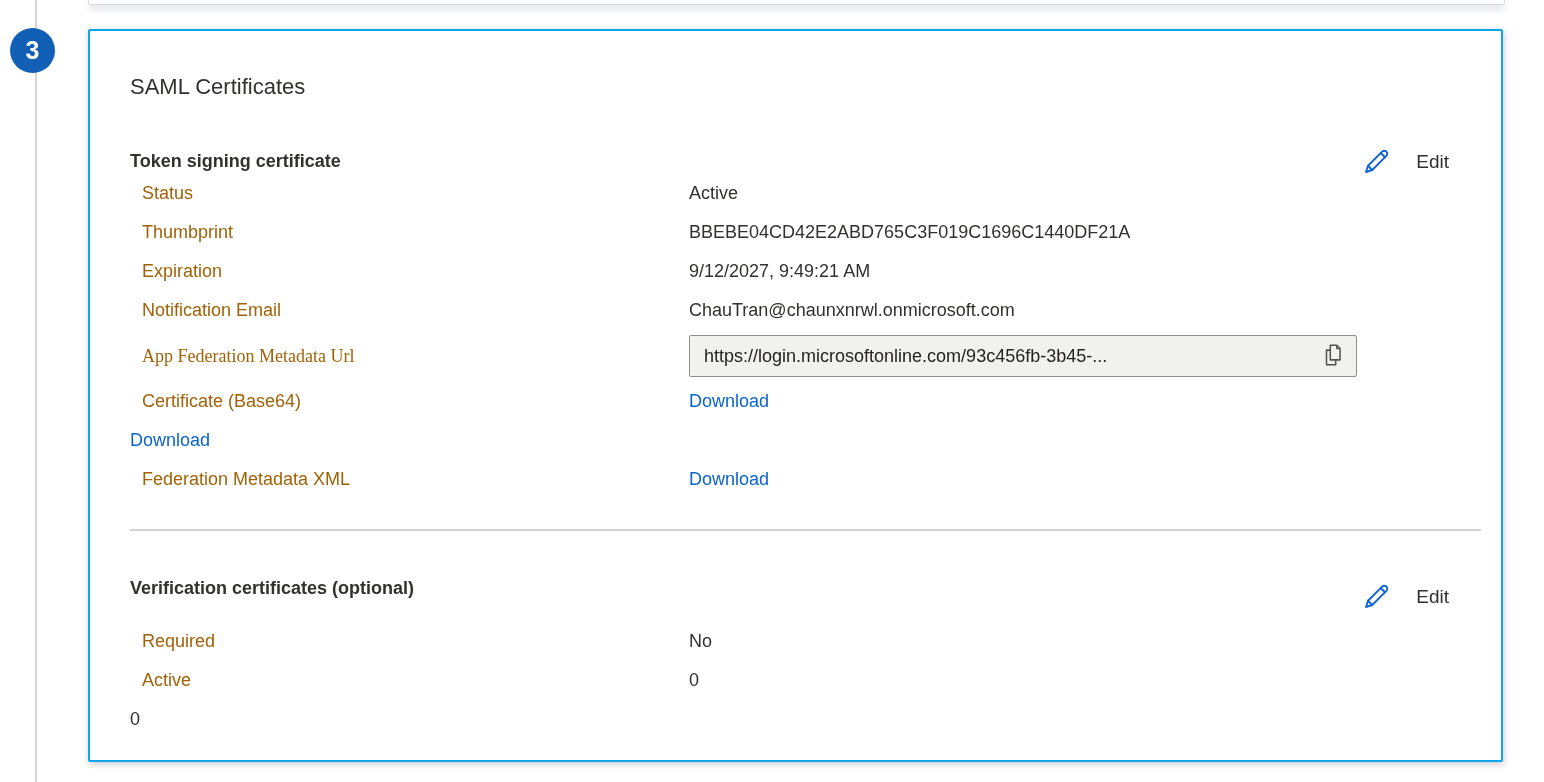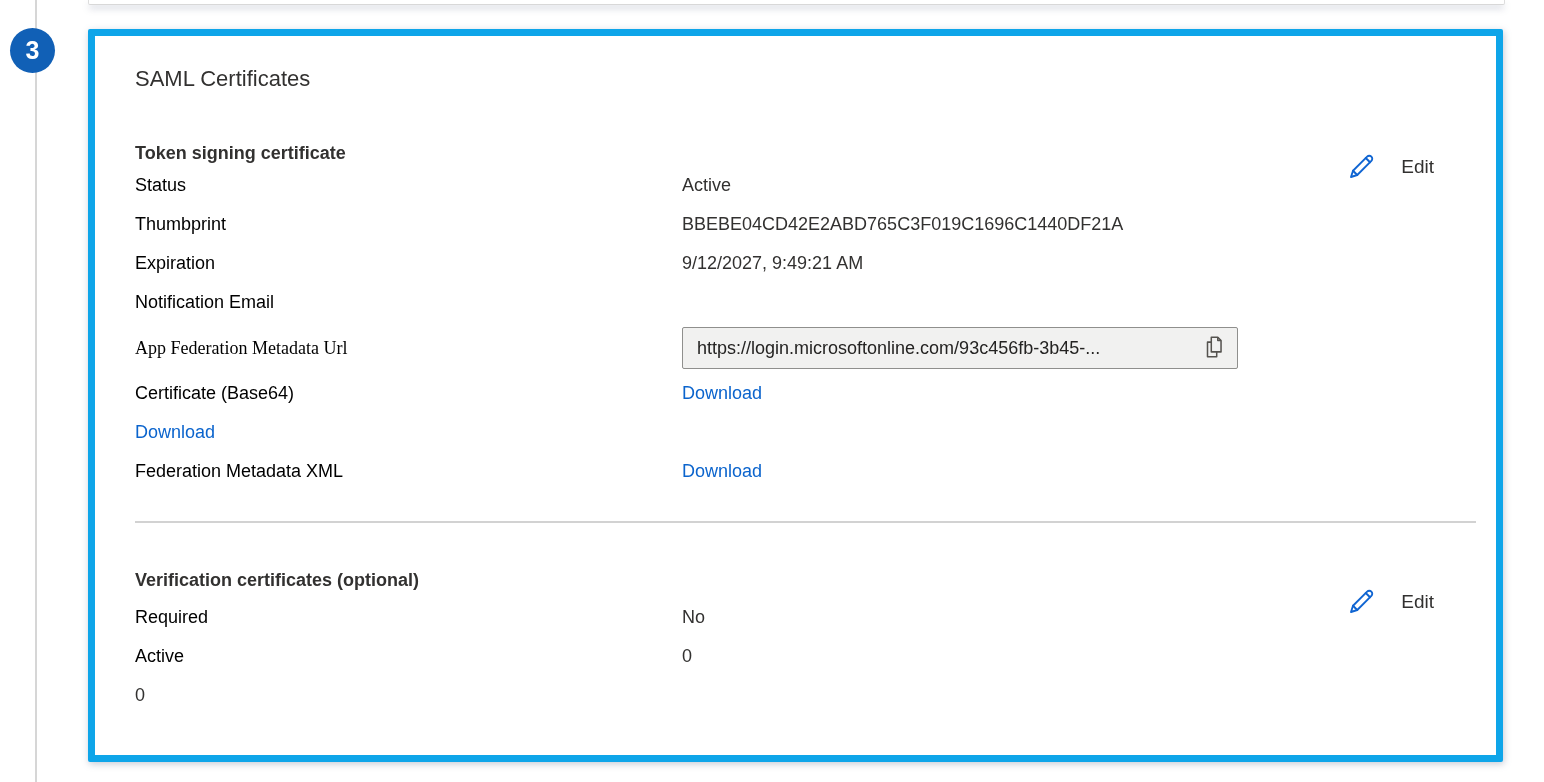--- a/index.html
+++ b/index.html
@@ -36,45 +36,45 @@
     border-radius: 0 0 2px 2px;
     box-shadow: 0 4px 7px -1px rgba(100,110,140,0.40);
     z-index: 1;
   }
 
   
   .card {
     position: absolute; left: 88px; top: 29px;
     width: 1415px; height: 733px;
     background: #ffffff;
-    border: 7px solid #0ea5e9;
+    border: 2px solid #0ea5e9;
     border-radius: 2px;
     box-shadow: 1px 2px 7px rgba(105,115,145,0.38);
-    padding: 28px 20px 0 40px;
+    padding: 41px 20px 0 40px;
     z-index: 1;
   }
 
   .card-title { font-size: 22px; font-weight: 400; line-height: 30px; color: #323130; }
 
   .section-heading {
     font-size: 18px; font-weight: 700; line-height: 26px; color: #323130;
   }
   .section-heading.first { margin-top: 46px; }
-  .section-heading.second { margin-top: 44px; margin-bottom: 5px; }
+  .section-heading.second { margin-top: 44px; margin-bottom: 21px; }
 
   .def-row { display: flex; line-height: 39px; font-size: 18px; }
-  .def-label { flex: 0 0 547px; color: #000000; }
+  .def-label { flex: 0 0 547px; color: #a16207; margin-left: 12px; }
   .def-value { color: #323130; }
 
   .metadata-row { display: flex; align-items: center; height: 52px; font-size: 18px; }
   .metadata-row .def-label { line-height: 52px; font-family: Liberation Serif, serif; }
 
   .url-box {
     display: flex; align-items: center;
-    width: 556px; height: 42px;
+    width: 668px; height: 42px;
     background: #f1f1f0;
     border: 1px solid #8f8f8d;
     border-radius: 2px;
     padding: 0 12px 0 14px;
   }
   .url-input {
     flex: 1; min-width: 0;
     border: none; background: transparent; outline: none;
     font-family: "Liberation Sans", "DejaVu Sans", sans-serif;
     font-size: 18px; color: #242322;
@@ -87,21 +87,21 @@
   }
 
   .link { color: #0b64cd; text-decoration: none; cursor: pointer; }
 
   .divider {
     border: none; border-top: 2px solid #d2d2d2;
     margin-top: 30px;
   }
 
   .edit-btn {
-    position: absolute; right: 62px;
+    position: absolute; right: 52px;
     display: flex; align-items: center; gap: 25px;
     background: none; border: none; cursor: pointer;
     font-family: "Liberation Sans", "DejaVu Sans", sans-serif;
     font-size: 19px; color: #323130; padding: 0;
   }
   .edit-btn.pos1 { top: 116px; }
   .edit-btn.pos2 { top: 551px; }
   .edit-btn svg { display: block; }
 </style>
 </head>
@@ -152,20 +152,21 @@
     <div class="def-row">
       <span class="def-label">Thumbprint</span>
       <span class="def-value">BBEBE04CD42E2ABD765C3F019C1696C1440DF21A</span>
     </div>
     <div class="def-row">
       <span class="def-label">Expiration</span>
       <span class="def-value">9/12/2027, 9:49:21 AM</span>
     </div>
     <div class="def-row">
       <span class="def-label">Notification Email</span>
+      <span class="def-value">ChauTran@chaunxnrwl.onmicrosoft.com</span>
     </div>
 
     <div class="metadata-row">
       <span class="def-label">App Federation Metadata Url</span>
       <div class="url-box">
         <input class="url-input" type="text" readonly="" value="https://login.microsoftonline.com/93c456fb-3b45-..." style="">
         <button class="copy-btn">
           <span>
             <svg width="22" height="26" viewBox="0 0 20 24" fill="#f1f1f0" stroke="#55534f" stroke-width="1.4" stroke-linejoin="round">
               <path d="M4 7.5 H12.5 V21 H4 Z"></path>

